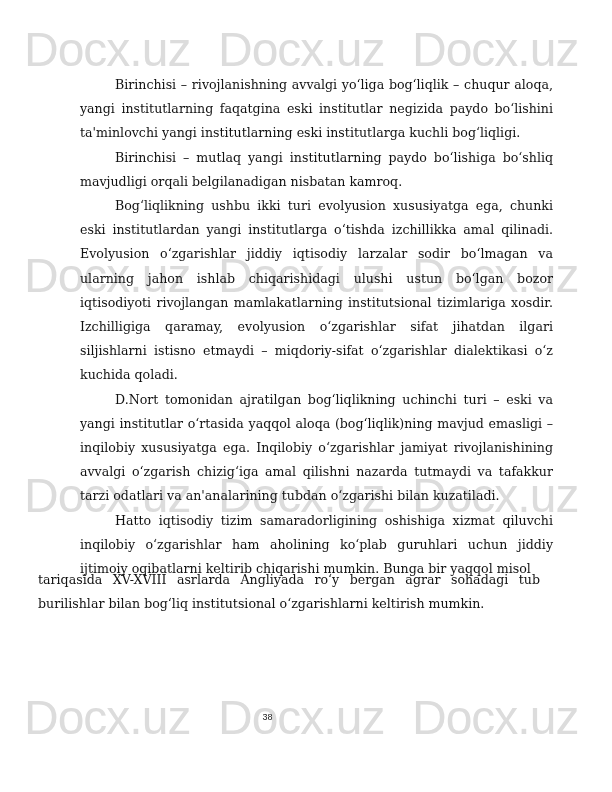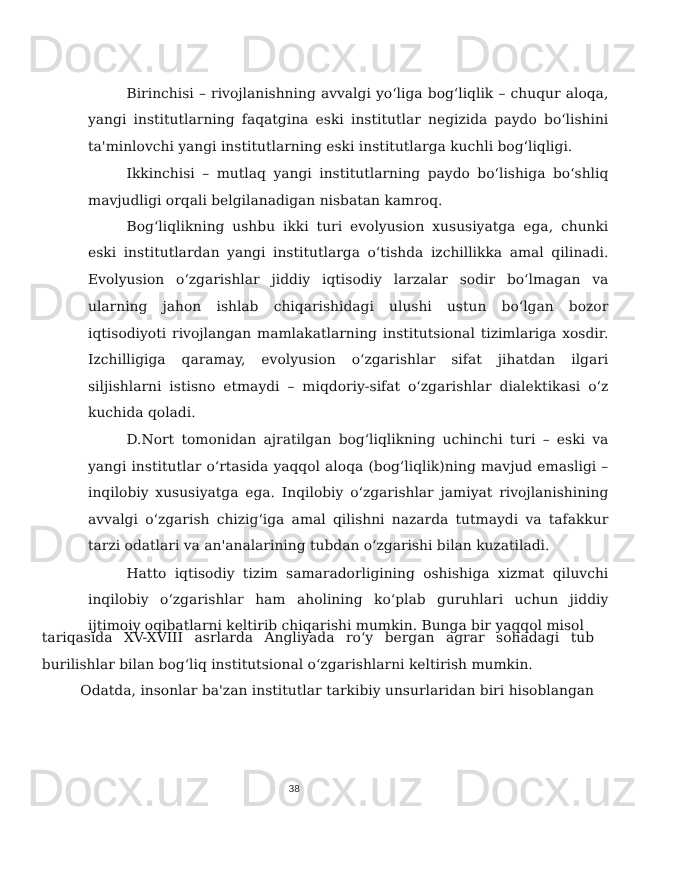--- a/index.html
+++ b/index.html
@@ -98,24 +98,23 @@
   </div>
   <div class="wm-row" style="top:698px;">
     <span class="wm" style="left:24px;">Docx.uz</span>
     <span class="wm" style="left:218px;">Docx.uz</span>
     <span class="wm" style="left:412px;">Docx.uz</span>
   </div>
 </div>
 
 <div class="block block-upper">
   <p>Birinchisi – rivojlanishning avvalgi yo‘liga bog‘liqlik – chuqur aloqa, yangi institutlarning faqatgina eski institutlar negizida paydo bo‘lishini ta'minlovchi yangi institutlarning eski institutlarga kuchli bog‘liqligi.</p>
-  <p>Ikkinchisi – mutlaq yangi institutlarning paydo bo‘lishiga bo‘shliq mavjudligi orqali belgilanadigan nisbatan kamroq.</p>
+  <p>Birinchisi – mutlaq yangi institutlarning paydo bo‘lishiga bo‘shliq mavjudligi orqali belgilanadigan nisbatan kamroq.</p>
   <p>Bog‘liqlikning ushbu ikki turi evolyusion xususiyatga ega, chunki eski institutlardan yangi institutlarga o‘tishda izchillikka amal qilinadi. Evolyusion o‘zgarishlar jiddiy iqtisodiy larzalar sodir bo‘lmagan va ularning jahon ishlab chiqarishidagi ulushi ustun bo‘lgan bozor iqtisodiyoti rivojlangan mamlakatlarning institutsional tizimlariga xosdir. Izchilligiga qaramay, evolyusion o‘zgarishlar sifat jihatdan ilgari siljishlarni istisno etmaydi – miqdoriy-sifat o‘zgarishlar dialektikasi o‘z kuchida qoladi.</p>
   <p>D.Nort tomonidan ajratilgan bog‘liqlikning uchinchi turi – eski va yangi institutlar o‘rtasida yaqqol aloqa (bog‘liqlik)ning mavjud emasligi – inqilobiy xususiyatga ega. Inqilobiy o‘zgarishlar jamiyat rivojlanishining avvalgi o‘zgarish chizig‘iga amal qilishni nazarda tutmaydi va tafakkur tarzi odatlari va an'analarining tubdan o‘zgarishi bilan kuzatiladi.</p>
   <p>Hatto iqtisodiy tizim samaradorligining oshishiga xizmat qiluvchi inqilobiy o‘zgarishlar ham aholining ko‘plab guruhlari uchun jiddiy ijtimoiy oqibatlarni keltirib chiqarishi mumkin. Bunga bir yaqqol misol</p>
 </div>
 
 <div class="block block-lower">
   <p class="cont">tariqasida XV-XVIII asrlarda Angliyada ro‘y bergan agrar sohadagi tub burilishlar bilan bog‘liq institutsional o‘zgarishlarni keltirish mumkin.</p>
-  <p class="last-justify">Odatda, insonlar ba'zan institutlar tarkibiy unsurlaridan biri hisoblangan</p>
 </div>
 
 <div class="page-number">38</div>
 
 </body></html>

